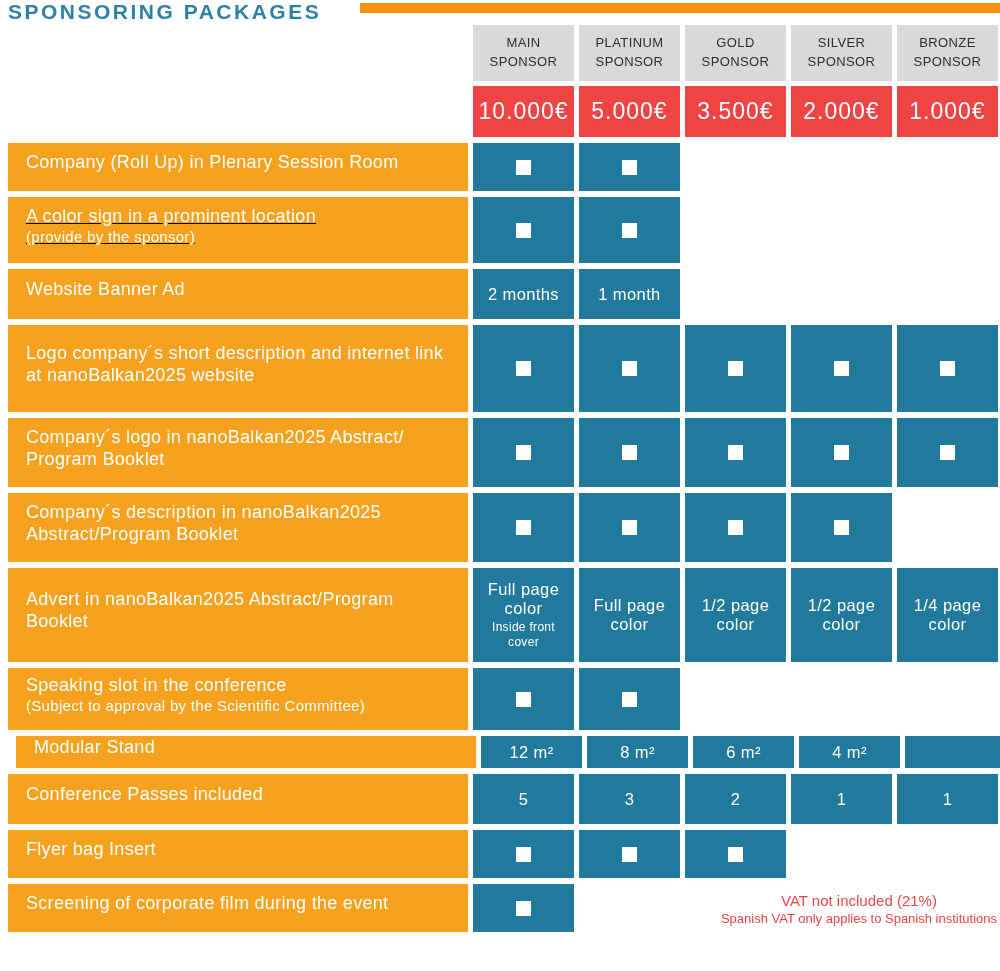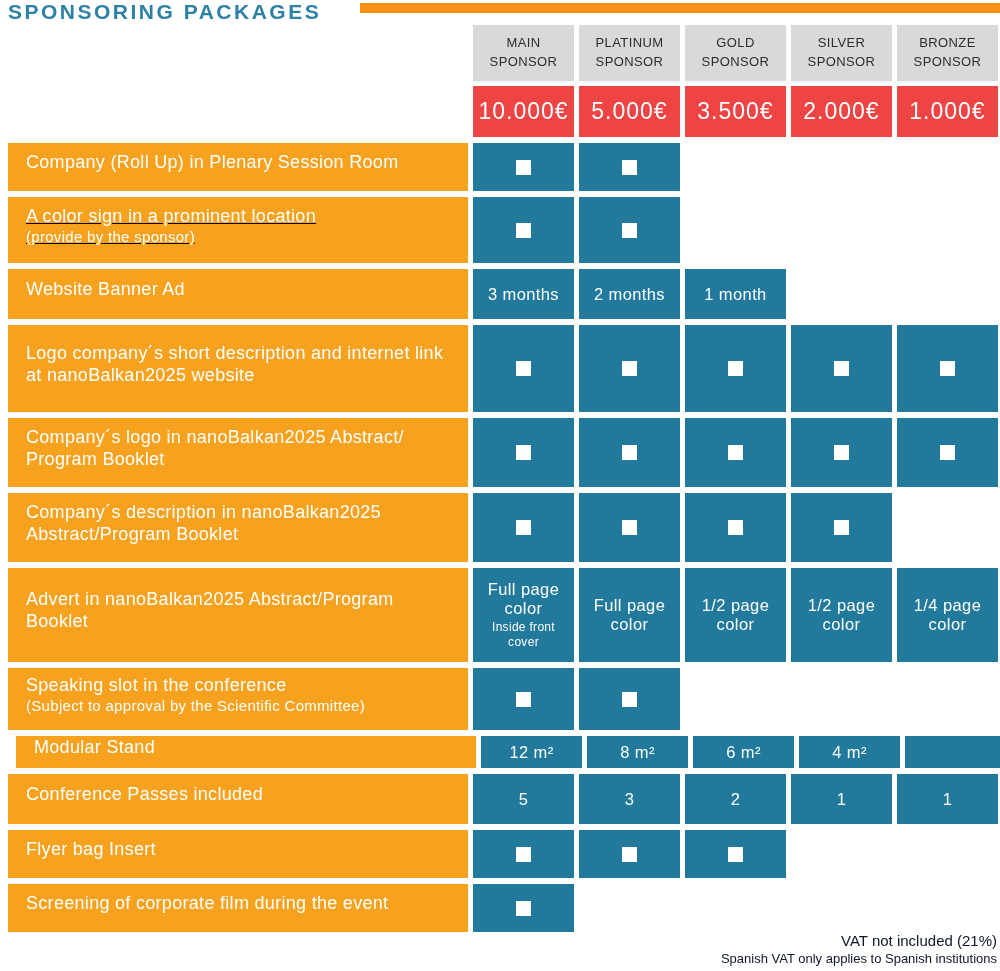--- a/index.html
+++ b/index.html
@@ -43,21 +43,21 @@
     padding: 4px 10px 12px 18px;
     font-size: 18px; line-height: 1.22; letter-spacing: 0.3px;
   }
   .feature-label .sub { font-size: 15px; }
 
   .benefit { background: #21799B; color: #ffffff; font-size: 16.5px; line-height: 1.15; letter-spacing: 0.4px; padding: 2px; }
   .benefit .check { width: 15px; height: 15px; background: #ffffff; }
   .benefit .cell-sub { font-size: 12px; line-height: 1.25; margin-top: 2px; letter-spacing: 0.3px; }
   .spacer-cell { background: transparent; }
 
-  .footer-note { position: absolute; right: 3px; top: 932px; text-align: right; color: #0f172a; }
+  .footer-note { position: absolute; right: 3px; top: 892px; text-align: center; color: #ef4444; }
   .footer-note .line1 { font-size: 15px; line-height: 1.25; }
   .footer-note .line2 { font-size: 13px; line-height: 1.3; }
 </style>
 </head>
 <body>
 
 <div class="page-header">
   <div class="page-title">SPONSORING PACKAGES</div>
   <div class="accent-bar"></div>
 </div>
@@ -121,23 +121,20 @@
       </div>
       <div class="cell spacer-cell"></div>
       <div class="cell spacer-cell"></div>
       <div class="cell spacer-cell"></div>
     </div>
     <div class="trow" style="height: 50px;">
       <div class="label-col feature-label">
         <div class="main">Website Banner Ad</div>
       </div>
       <div class="cell benefit">
-        <div class="cell-text">3 months</div>
-      </div>
-      <div class="cell benefit">
         <div class="cell-text">2 months</div>
       </div>
       <div class="cell benefit">
         <div class="cell-text">1 month</div>
       </div>
       <div class="cell spacer-cell"></div>
       <div class="cell spacer-cell"></div>
     </div>
     <div class="trow" style="height: 87px;">
       <div class="label-col feature-label">

